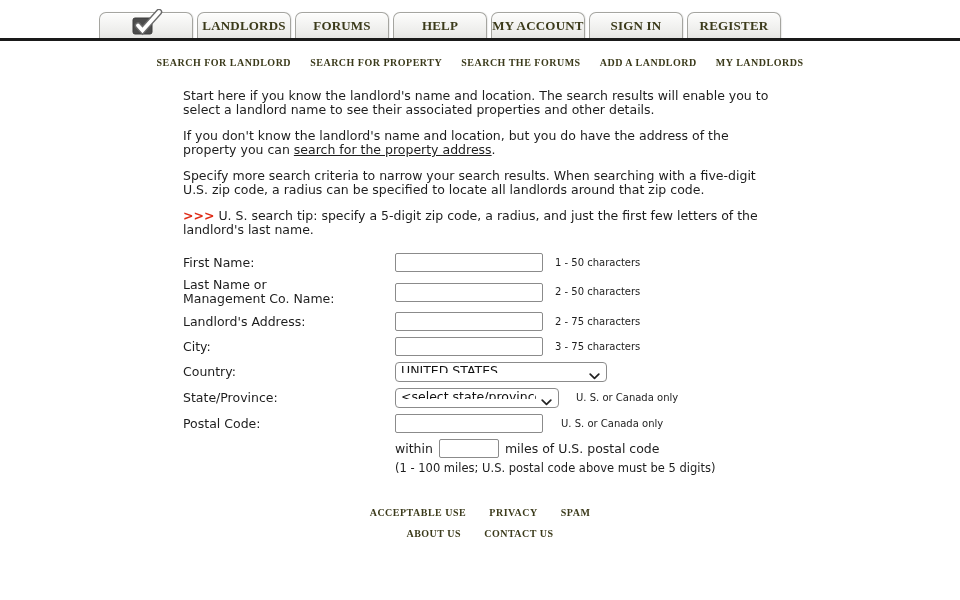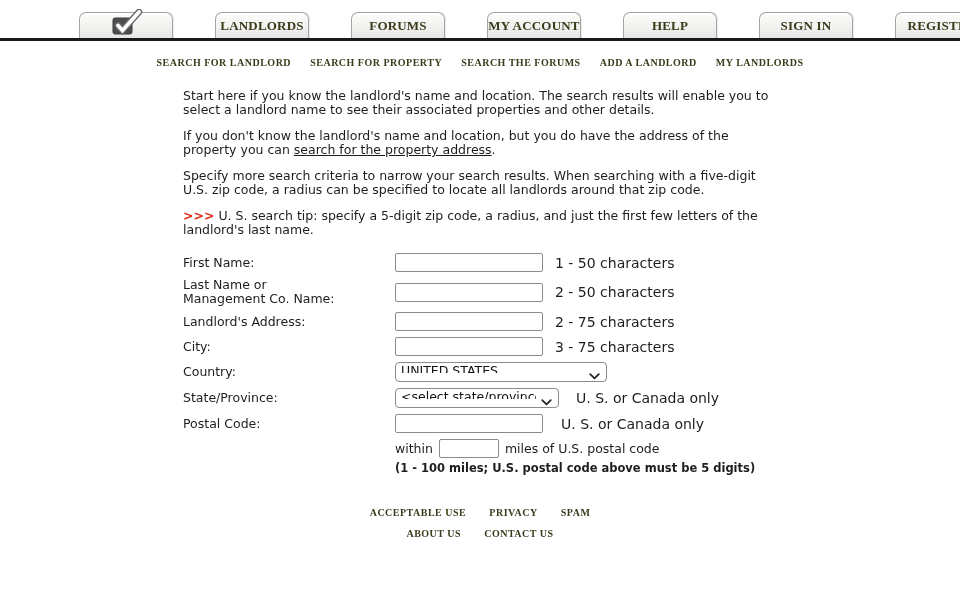--- a/index.html
+++ b/index.html
@@ -1,20 +1,20 @@
 <!DOCTYPE html>
 <html><head>
 <meta charset="utf-8">
 <style>
   * { margin:0; padding:0; box-sizing:border-box; }
   html,body { width:960px; height:600px; background:#fff; overflow:hidden;
               font-family:"DejaVu Sans", sans-serif; color:#1d1d1d; }
 
   
-  .tabs-row { display:flex; padding:12px 0 0 79px; align-items:flex-end;gap:38px; }
+  .tabs-row { display:flex; padding:12px 0 0 99px; align-items:flex-end; }
   .tab {
     width:94px; height:26px; margin-right:4px; flex:none;
     border:1px solid #a5a5a0; border-bottom:none;
     border-radius:7px 7px 0 0;
     background:linear-gradient(#fdfdfc, #ededeb 75%, #e5e5e3);
     box-shadow:inset 0 1px 0 #ffffff, 1px 0 1px rgba(0,0,0,.08);
     display:flex; align-items:center; justify-content:center;
     font:bold 13px "Liberation Serif", serif;
     color:#3b3a1a; letter-spacing:.2px; cursor:pointer; text-decoration:none;
   }
@@ -36,33 +36,33 @@
   
   .form { margin-top:16px; }
   .frow { display:flex; align-items:center; margin-bottom:6px; }
   .flabel { width:212px; flex:none; line-height:14px; }
   .fctl { display:flex; align-items:center; }
   input[type=text] {
     width:148px; height:19px; border:1px solid #8b8b8b; border-radius:2px;
     font:12.5px "DejaVu Sans", sans-serif; padding:0 4px; background:#fff;
   }
   input.radius { width:60px; }
-  .hint { font-size:14px; margin-left:12px; white-space:nowrap; }
+  .hint { font-size:10px; margin-left:12px; white-space:nowrap; }
   .sel-wrap { position:relative; display:inline-block; }
   select {
     appearance:none; -webkit-appearance:none; -moz-appearance:none;
     height:20px; border:1px solid #8b8b8b; border-radius:4px; background:#fff;
     font:12.5px "DejaVu Sans", sans-serif; color:#111; padding:0 22px 8px 5px; width:100%;
   }
   .sel-country { width:212px; }
   .sel-state { width:164px; }
   .chev { position:absolute; right:7px; top:7px; pointer-events:none; }
   .radius-line { font-size:12.5px; }
   .radius-line input { margin:0 6px; }
-  .fine-note { font-size:11.5px; margin-top:1px;font-weight:bold; }
+  .fine-note { font-size:11.5px; margin-top:1px; }
   .btn-row { margin-top:18px; width:590px; text-align:center; }
   button {
     font:12.5px "DejaVu Sans", sans-serif; color:#111;
     background:linear-gradient(#f5f5f5,#ededed); border:1px solid #8f8f8f;
     border-radius:4px; padding:3px 10px 4px; margin:0 4px; cursor:pointer;
   }
 
   
   .footer { margin-top:26px; text-align:center; }
   .footer .flink {
@@ -82,22 +82,22 @@
     <span>
       <svg class="logo-svg" width="34" height="28" viewBox="0 0 34 28">
         <rect x="4" y="9" width="19" height="16" rx="2" fill="#4c4c4c" stroke="#3c3c3c"></rect>
         <path d="M9 16.5 L13.5 21.5 L30 3" stroke="#6a6a6a" stroke-width="6.5" fill="none" stroke-linecap="round"></path>
         <path d="M9 16.5 L13.5 21.5 L30 3" stroke="#ffffff" stroke-width="3.8" fill="none" stroke-linecap="round"></path>
       </svg>
     </span>
   </a>
   <a class="tab">LANDLORDS</a>
   <a class="tab">FORUMS</a>
+  <a class="tab">HELP</a>
   <a class="tab">MY ACCOUNT</a>
-  <a class="tab">HELP</a>
   <a class="tab">SIGN IN</a>
   <a class="tab">REGISTER</a>
 </div>
 <div class="tab-line"></div>
 
 <div class="subnav">
   <a>SEARCH FOR LANDLORD</a>
   <a>SEARCH FOR PROPERTY</a>
   <a>SEARCH THE FORUMS</a>
   <a>ADD A LANDLORD</a>

